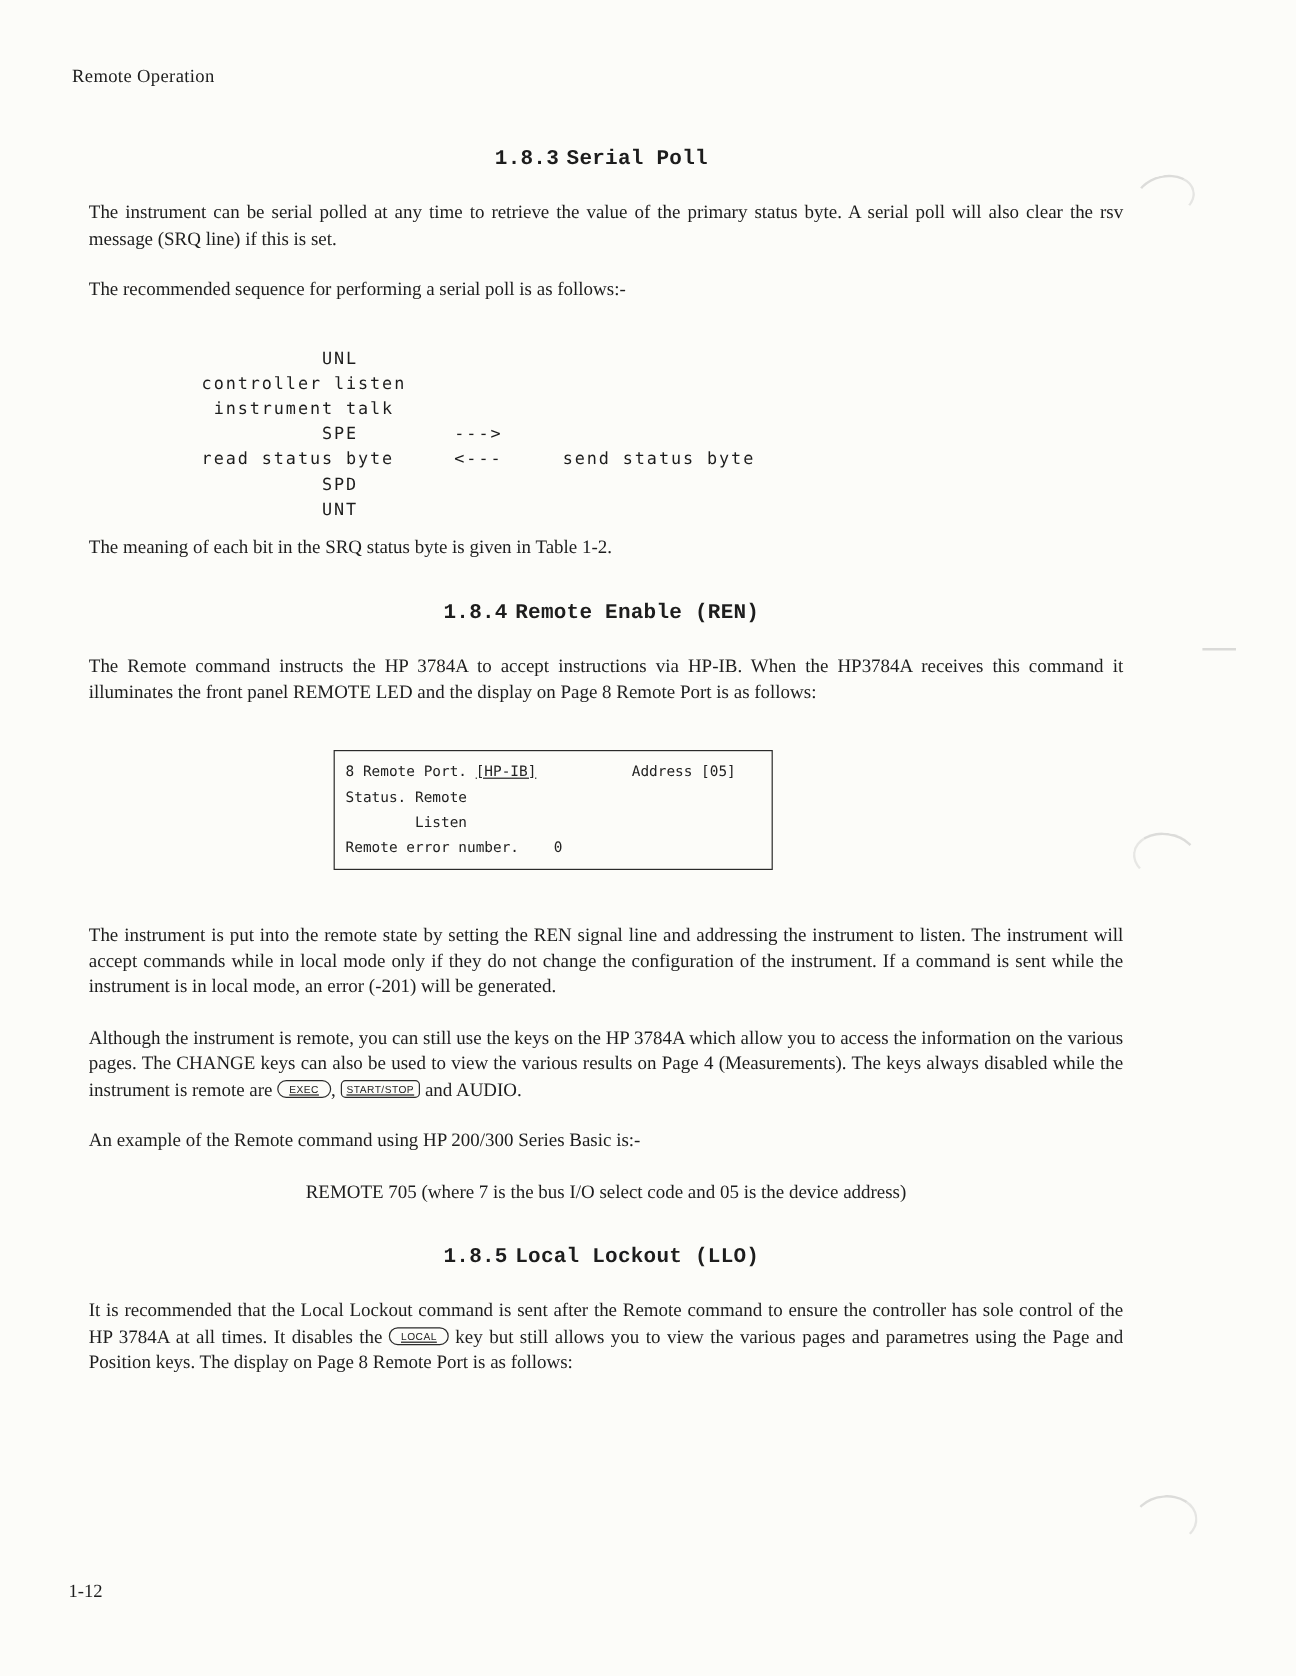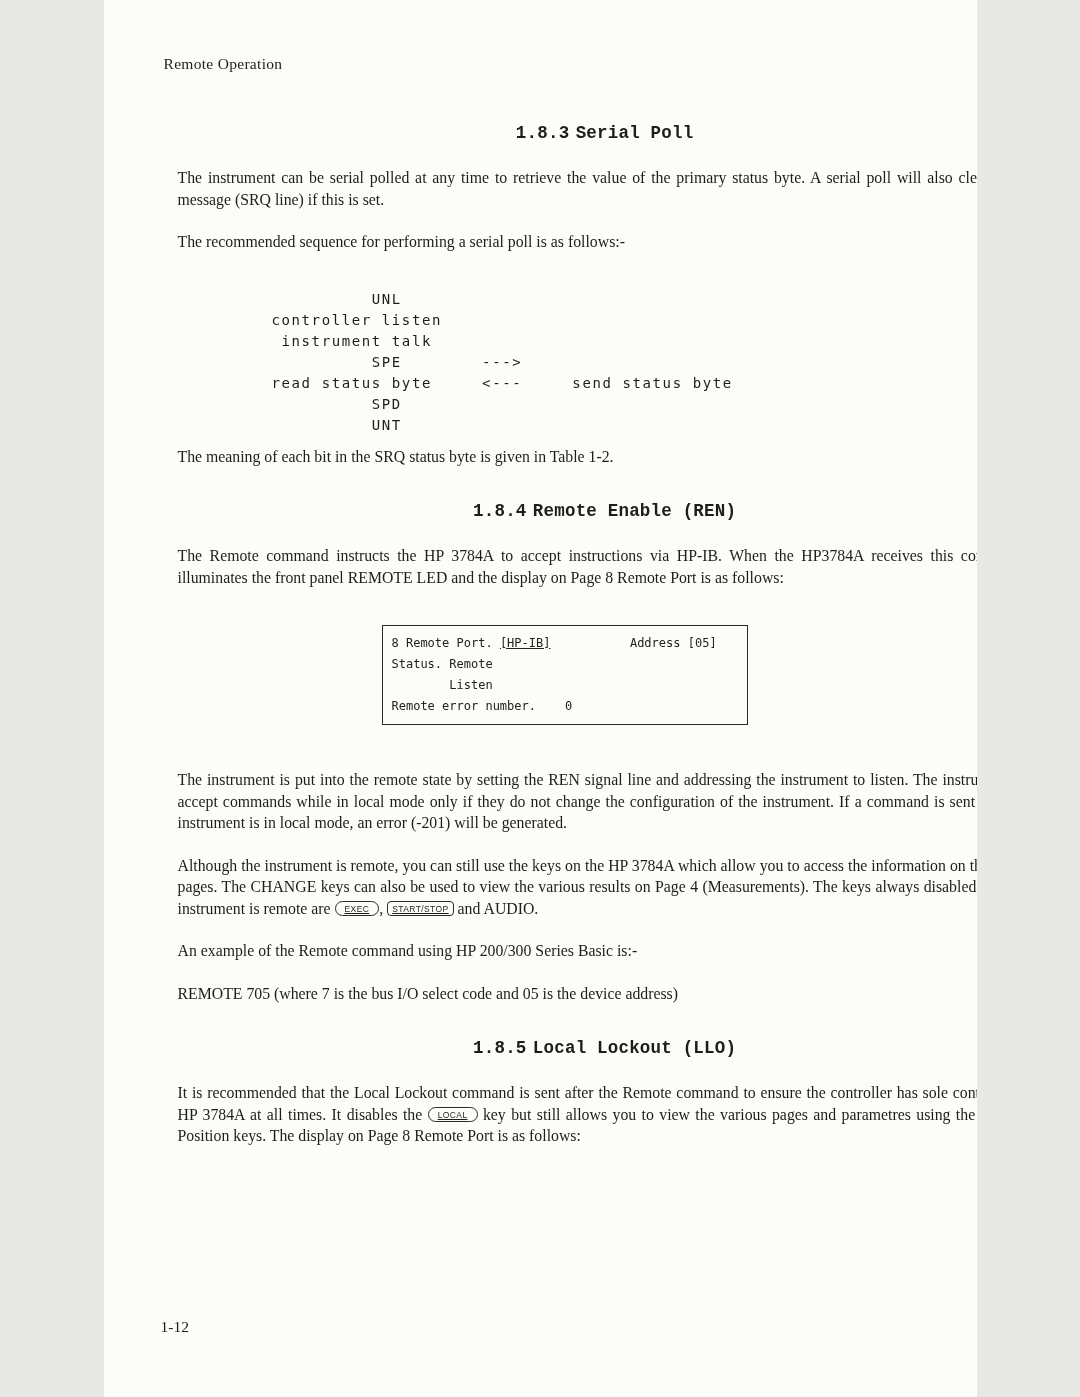--- a/index.html
+++ b/index.html
@@ -1,18 +1,18 @@
 <!DOCTYPE html>
 <html><head>
 <meta charset="utf-8">
 <style>
   html,body { margin:0; padding:0; background:#e8e8e6; }
   .page {
     position: relative;
-    width: 873px;
+    width: 1080px;
     height: 1397px;
     margin: 0 auto;
     background: #fcfcf9;
     font-family: "Liberation Serif", serif;
     color: #1d1d1d;
     overflow: hidden;
   }
   .content {
     position: absolute;
     left: 60px;
@@ -32,21 +32,21 @@
     letter-spacing: 0.2px;
     text-align: center;
   }
   .heading .h-num { display: inline-block; width: 66px; }
   p.para {
     font-size: 15.8px;
     line-height: 21.5px;
     text-align: justify;
     margin: 0 0 21px 14px;
   }
-  p.para.nj { text-align: left; }
+  p.para.nj { text-align: center; }
   .code {
     font-family: "DejaVu Sans Mono", monospace;
     font-size: 14px;
     letter-spacing: 1.6px;
     line-height: 21px;
     margin: 36px 0 10px 108px;
   }
   .code div { white-space: pre; }
   .display-box {
     border: 1.5px solid #2a2a2a;

